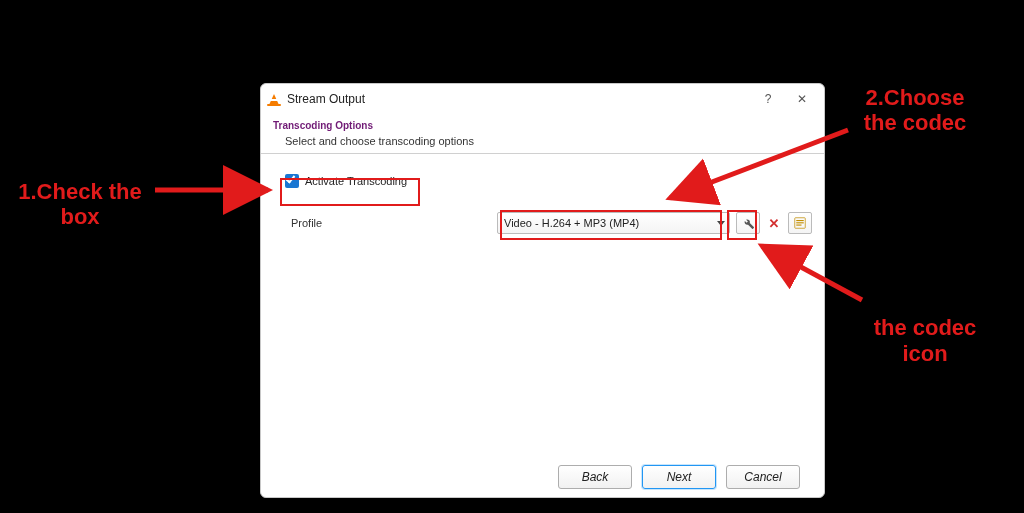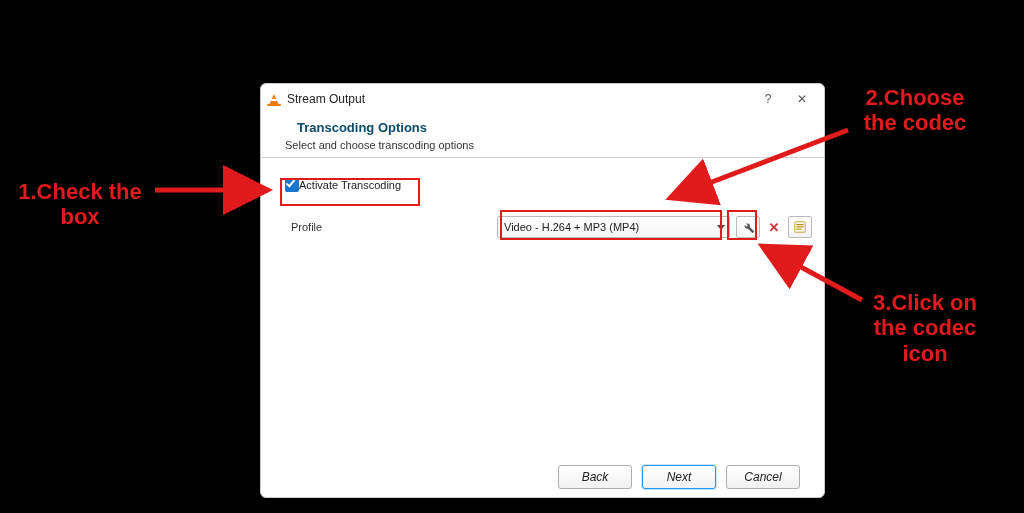--- a/index.html
+++ b/index.html
@@ -52,26 +52,26 @@
   }
   .cone .stripe {
     position:absolute; left:3px; width:8px; height:2px; background:#fff;
   }
   .cone .s1{bottom:5px;}
   .cone .base{
     position:absolute;bottom:0;left:0;width:14px;height:2px;background:#f57c00;border-radius:1px;
   }
   
   .content { padding: 6px 12px 0 12px; flex:1; position:relative; }
-  .section-title { font-weight:700; font-size:13px; color:#0c4a6e;margin-left:24px; }
+  .section-title { font-weight:700; font-size:10px; color:#701a75; }
   .section-sub { font-size:11px; color:#333; padding-left:12px; margin-top:4px; }
   .hr { height:1px; background:#d0d0d0; margin:6px -12px 0 -12px; }
   
   .activate-row {
-    display:flex; align-items:center; 
+    display:flex; align-items:center; gap:6px;
     margin: 16px 0 0 6px;
     width:fit-content;
     padding:4px 6px;
   }
   .chk {
     width:14px; height:14px; background:#1976d2; border-radius:2px; position:relative;
   }
   .chk::after{
     content:""; position:absolute; left:3px; top:0px;
     width:3px; height:7px; border:solid #fff; border-width:0 2px 2px 0;
@@ -187,21 +187,21 @@
 
 <div class="ann" style="left:10px; top:179px; width:140px;">
   <span>1.Check the</span><br>
   <span>box</span>
 </div>
 <div class="ann" style="left:850px; top:85px; width:130px;">
   <span>2.Choose</span><br>
   <span>the codec</span>
 </div>
 <div class="ann" style="left:850px; top:290px; width:150px;">
-  <span>3.Click on</span><br>
+  <br>
   <span>the codec</span><br>
   <span>icon</span>
 </div>
 
 <svg class="arrows">
   <defs>
     <marker id="ah" markerWidth="12" markerHeight="12" refX="9" refY="5" orient="auto">
       <path d="M0,0 L10,5 L0,10 Z" fill="#e11b1b"></path>
     </marker>
   </defs>

